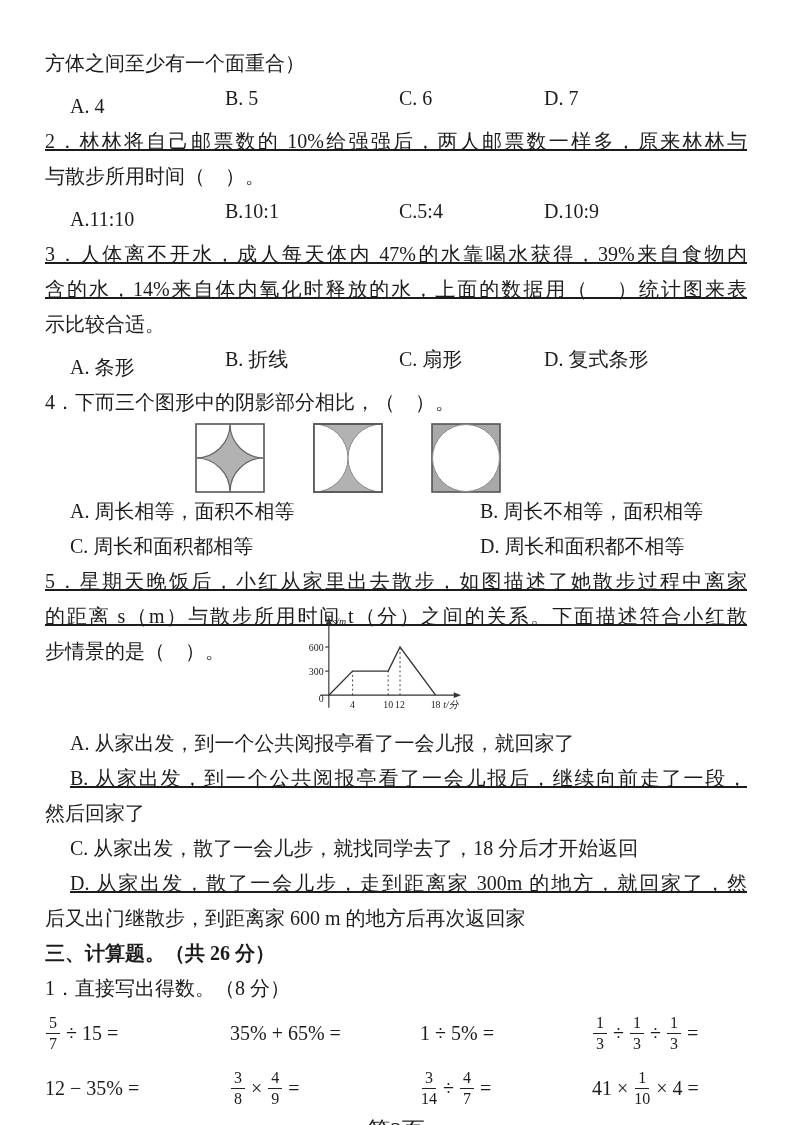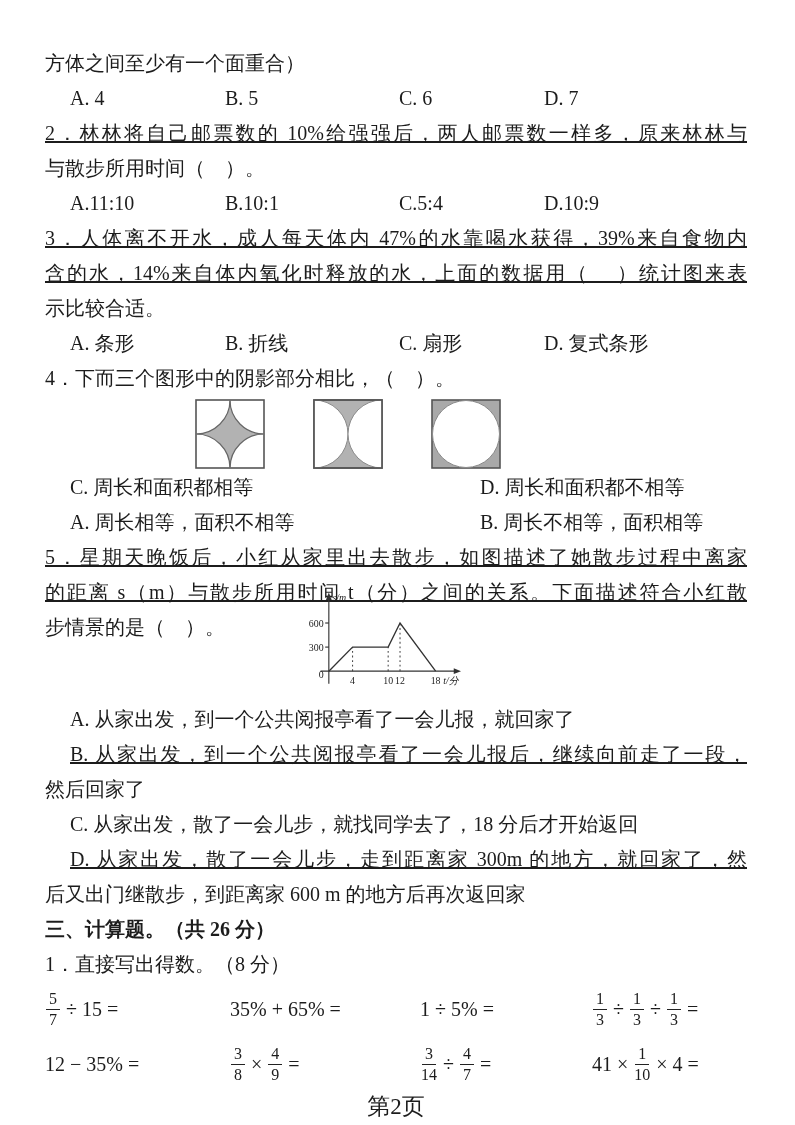--- a/index.html
+++ b/index.html
@@ -8,21 +8,21 @@
     padding:46px 48px 0 45px;
     font-family:"Liberation Serif","DejaVu Serif",serif;
     font-size:20px;color:#1c1c1c;background:#fff;
     overflow:hidden;position:relative;
   }
   .ln{line-height:35px;white-space:pre-wrap;}
   .stretch{text-align:justify;text-align-last:justify;text-decoration:underline;}
   .ind{padding-left:25px;}
   .opts{display:flex;line-height:35px;padding-left:25px;}
   .opts span{white-space:pre;}
-  .o1{width:155px;}
+  .o1{width:155px;margin-top:8px;}
   .o2{width:160px;}
   .o3{width:145px;margin-left:14px;}
   .opts2{display:flex;line-height:35px;padding-left:25px;}
   .opts2 span{white-space:pre;}
   .ow{width:410px;}
   .figs{display:flex;gap:48px;padding-left:150px;height:72px;margin:2px 0 0 0;align-items:center;}
   .figs svg{width:70px;height:70px;display:block;}
   .chartrow{position:relative;height:92px;}
   .chartrow .ln{position:absolute;left:0;top:0;}
   .chartrow svg{position:absolute;left:250px;top:-20px;width:178px;height:102px;}
@@ -91,26 +91,26 @@
       <path d="M1,1 A34,34 0 0 1 1,69 Z" fill="#ffffff" stroke="#8a8a8a" stroke-width="1"></path>
       <path d="M69,69 A34,34 0 0 1 69,1 Z" fill="#ffffff" stroke="#8a8a8a" stroke-width="1"></path>
       <rect x="1" y="1" width="68" height="68" fill="none" stroke="#555" stroke-width="1.6"></rect>
     </svg>
     <svg viewBox="0 0 70 70">
       <rect x="1" y="1" width="68" height="68" fill="#a9a9a9" stroke="#555" stroke-width="1.6"></rect>
       <circle cx="35" cy="35" r="33.5" fill="#ffffff" stroke="#8a8a8a" stroke-width="1"></circle>
     </svg>
   </div>
   <div class="opts2">
+    <span class="ow">A. 周长相等，面积不相等</span>
+    <span>B. 周长不相等，面积相等</span>
+  </div>
+  <div class="opts2">
     <span class="ow">C. 周长和面积都相等</span>
     <span>D. 周长和面积都不相等</span>
-  </div>
-  <div class="opts2">
-    <span class="ow">A. 周长相等，面积不相等</span>
-    <span>B. 周长不相等，面积相等</span>
   </div>
 
   <div class="ln stretch">5．星期天晚饭后，小红从家里出去散步，如图描述了她散步过程中离家</div>
   <div class="ln stretch">的距离 s（m）与散步所用时间 t（分）之间的关系。下面描述符合小红散</div>
   <div class="chartrow">
     <div class="ln">步情景的是（    ）。</div>
     <svg id="chart" viewBox="0 0 170 98">
         <line x1="32" y1="90" x2="32" y2="8" class="ax"></line>
         <polygon points="32,2.5 29.2,9.5 34.8,9.5" class="arr"></polygon>
         <line x1="24" y1="78" x2="155" y2="78" class="ax"></line>

